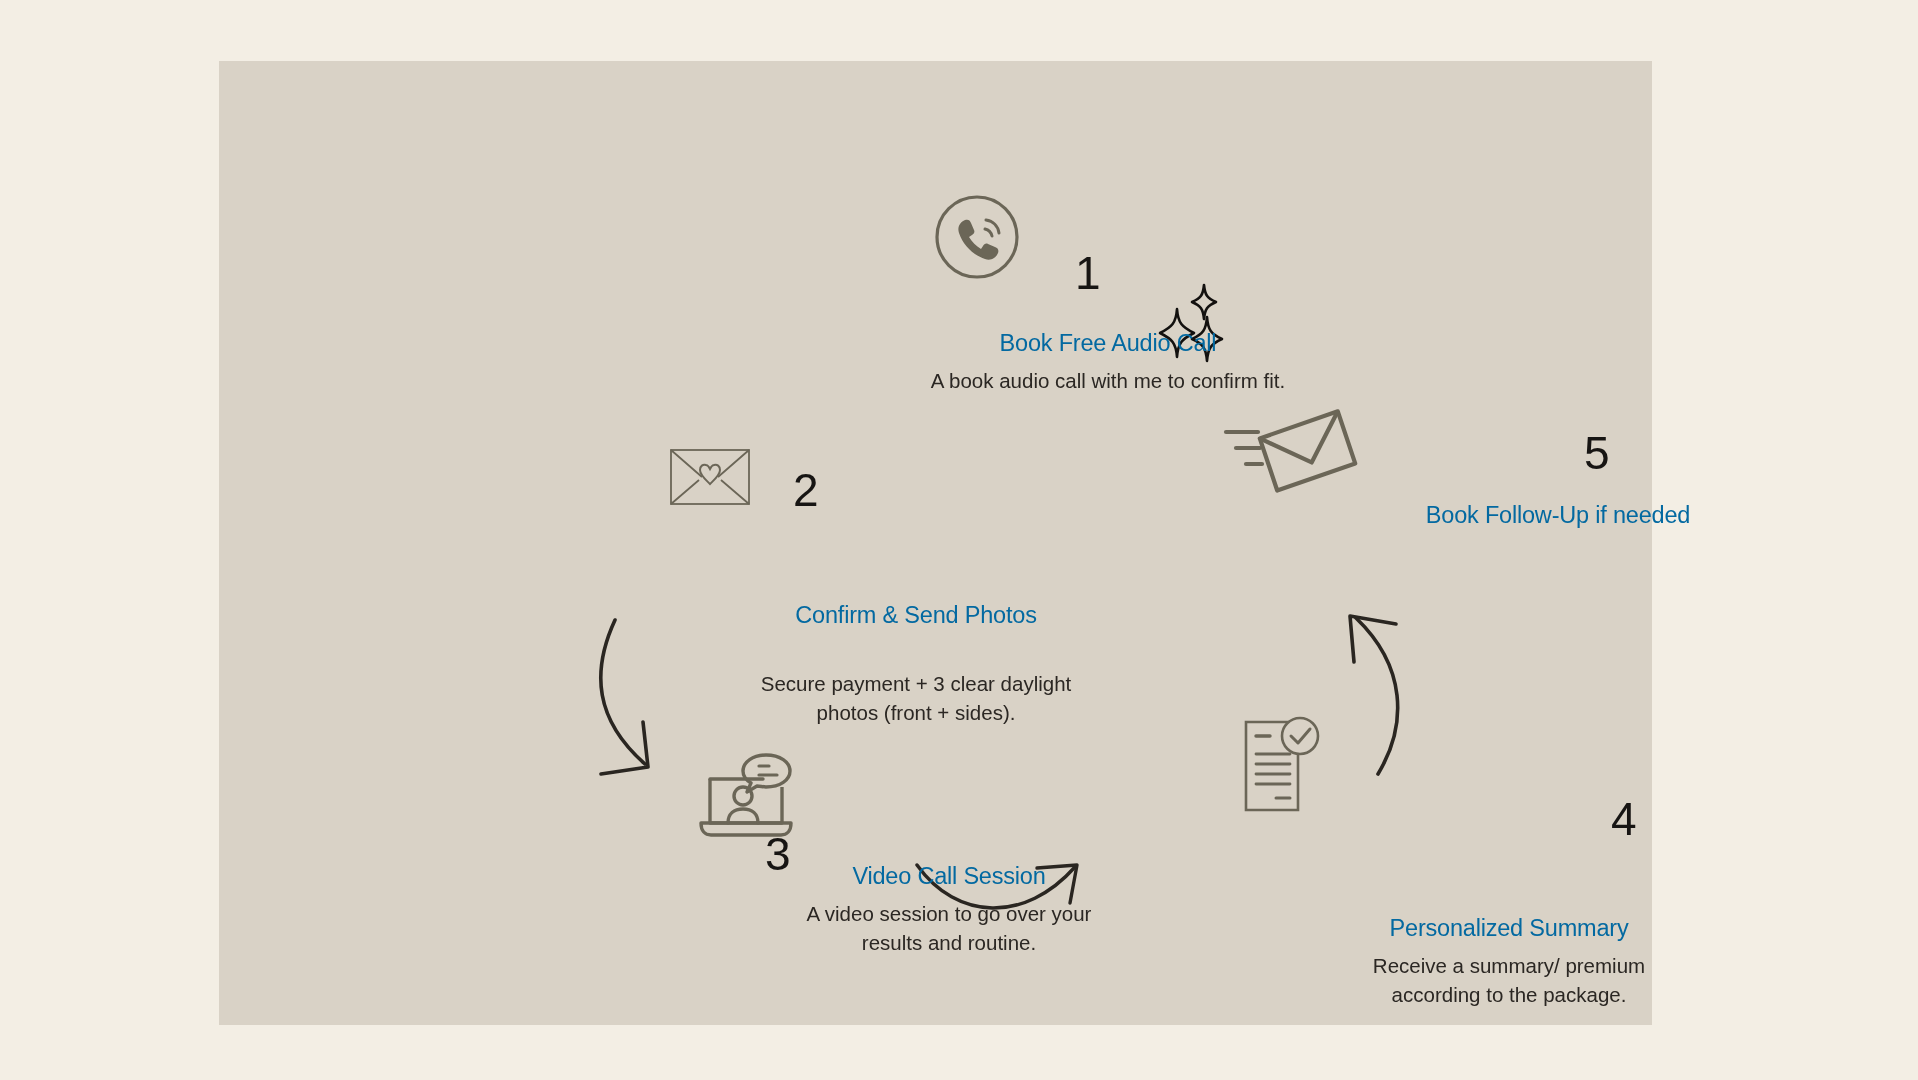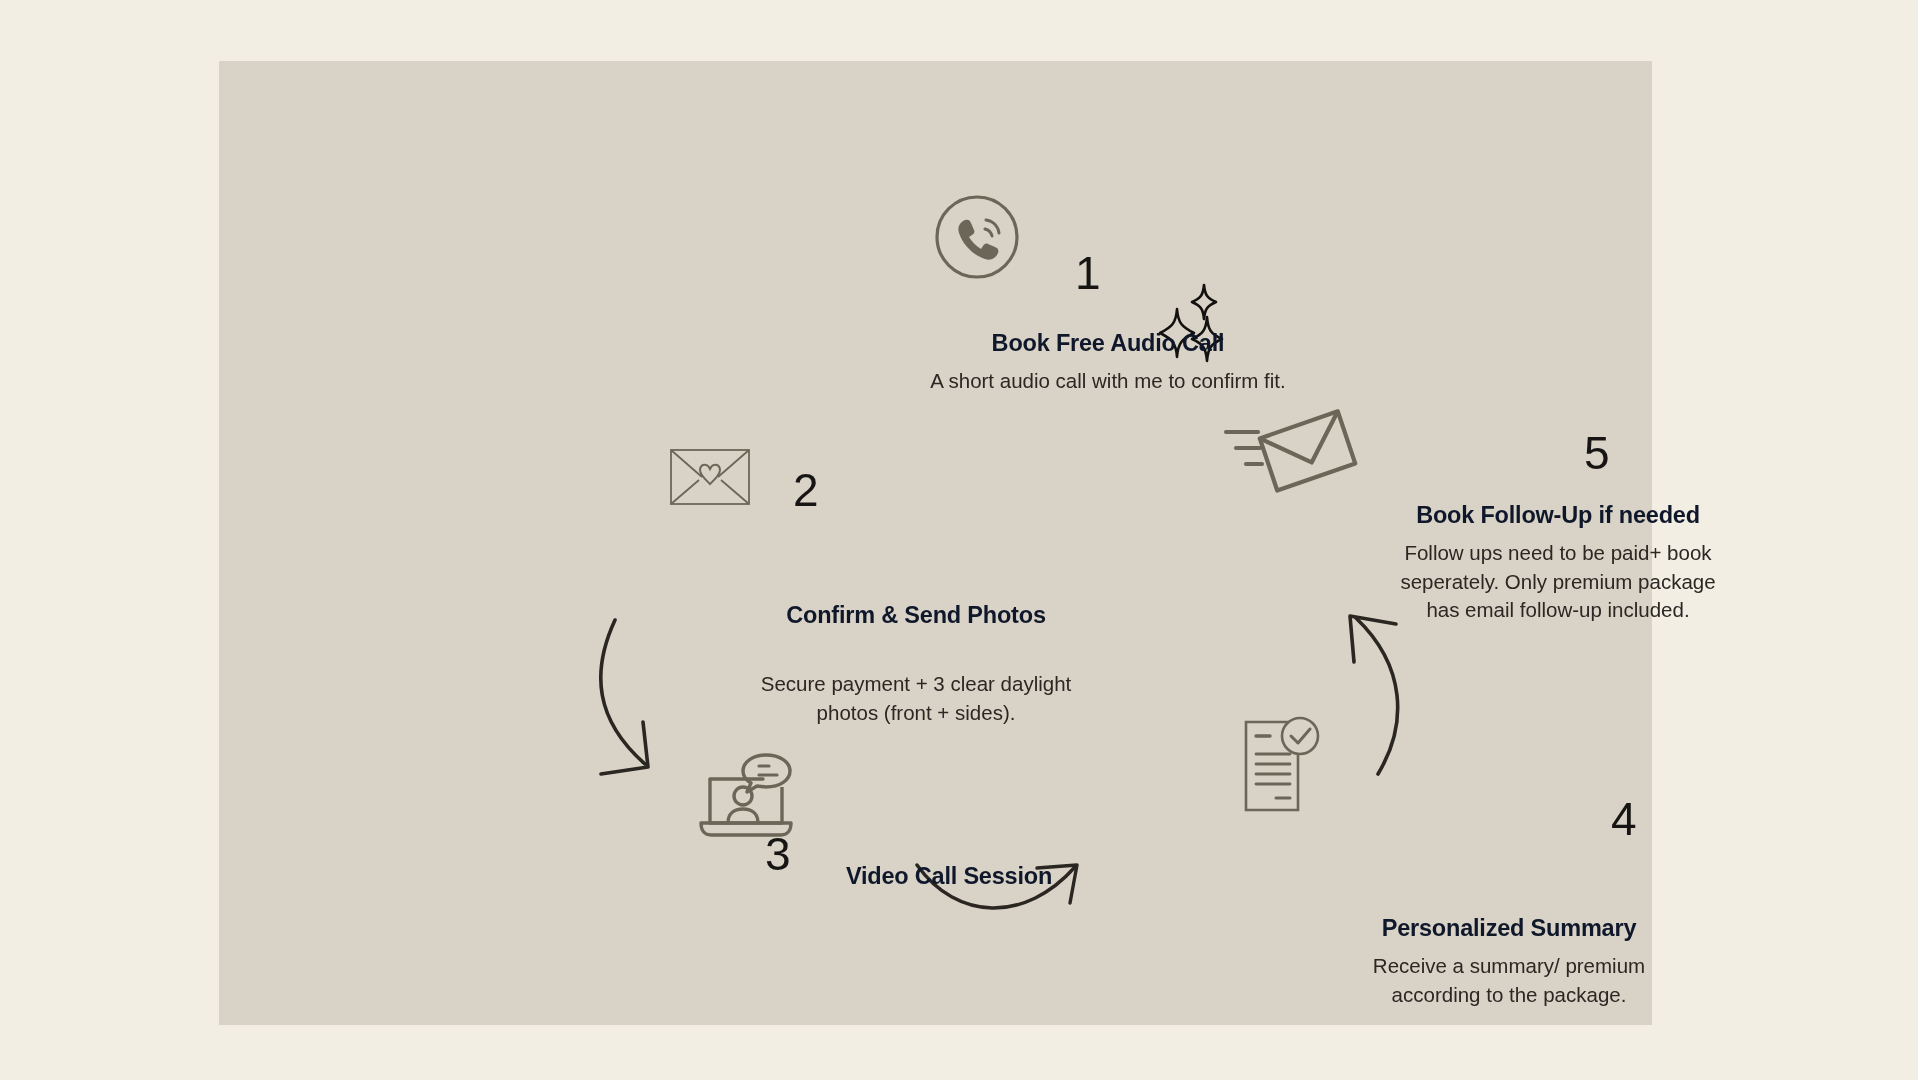--- a/index.html
+++ b/index.html
@@ -25,22 +25,22 @@
     background: #D9D2C6;
   }
 
   
   .step {
     position: absolute;
     text-align: center;
   }
   .step-title {
     font-size: 23.5px;
-    font-weight: bold;
-    color: #0f172a;
+    font-weight: normal;
+    color: #0369a1;
     letter-spacing: -0.2px;
     line-height: 1.25;
     white-space: nowrap;
   }
   .step-desc {
     font-size: 20.5px;
     font-weight: 400;
     color: #2B2723;
     line-height: 1.38;
     margin-top: 9px;
@@ -122,21 +122,21 @@
       <path d="M 43 38 C 38 40, 35 45, 37 51 C 41 63, 51 73, 63 77 C 69 79, 74 76, 76 71
                C 77 68, 76 66, 73 65 L 66 62 C 64 61, 62 62, 61 64 L 59 67
                C 54 64, 50 60, 47 55 L 50 53 C 52 52, 53 50, 52 48 L 49 41 C 48 38, 46 37, 43 38 Z" fill="#6B6657"></path>
       <path d="M 64 38 C 71 39, 76 44, 77 51" fill="none" stroke="#6B6657" stroke-width="3" stroke-linecap="round"></path>
       <path d="M 63 47 C 67 48, 69 50, 70 54" fill="none" stroke="#6B6657" stroke-width="3" stroke-linecap="round"></path>
     </svg>
   </div>
 
   <div class="step" id="step1">
     <div class="step-title">Book Free Audio Call</div>
-    <div class="step-desc" style="padding:0 22px;">A short audio call with me to  confirm fit.</div>
+    <div class="step-desc" style="padding:0 22px;">A book audio call with me to  confirm fit.</div>
   </div>
 
   <div class="step-num" id="num2">2</div>
 
   <div class="step-icon" style="position:absolute; left:448px; top:383px; width:86px; height:66px;">
     <svg width="86" height="66" viewBox="0 0 86 66">
       <rect x="4" y="6" width="78" height="54" fill="none" stroke="#6B6657" stroke-width="1.8"></rect>
       <path d="M 4 6 L 35 33 M 82 6 L 51 33 M 4 60 L 32 36 M 82 60 L 54 36" fill="none" stroke="#6B6657" stroke-width="1.8"></path>
       <path d="M 43 40 C 38 35, 33 31, 33 26 C 33 22, 36 20, 39 21 C 41 21, 42 23, 43 25
                C 44 23, 45 21, 47 21 C 50 20, 53 22, 53 26 C 53 31, 48 35, 43 40 Z" fill="none" stroke="#6B6657" stroke-width="2"></path>
@@ -158,20 +158,21 @@
       <circle cx="46" cy="45" r="9" fill="none" stroke="#6B6657" stroke-width="3.4"></circle>
       <path d="M 31 72 C 31 63, 37 58, 46 58 C 55 58, 61 63, 61 72" fill="none" stroke="#6B6657" stroke-width="3.4" stroke-linecap="round"></path>
       <path d="M 69 4 C 83 4, 93 11, 93 20 C 93 29, 83 36, 69 36
                C 66 36, 63 35, 60 35 L 50 41 L 54 32 C 49 29, 46 25, 46 20 C 46 11, 56 4, 69 4 Z" fill="none" stroke="#6B6657" stroke-width="3.4" stroke-linejoin="round"></path>
       <path d="M 62 15 L 72 15 M 62 24 L 80 24" fill="none" stroke="#6B6657" stroke-width="3.2" stroke-linecap="round"></path>
     </svg>
   </div>
 
   <div class="step" id="step3">
     <div class="step-title">Video Call Session</div>
+    <div class="step-desc" style="padding:0 14px;">A video session to go over your results and routine.</div>
   </div>
 
   <div class="step-num" id="num4">4</div>
 
   <div class="step-icon" style="position:absolute; left:1017px; top:653px; width:90px; height:105px;">
     <svg width="90" height="105" viewBox="0 0 90 105">
       <path d="M 10 8 L 62 8 L 62 96 L 10 96 Z" fill="none" stroke="#6B6657" stroke-width="2.6"></path>
       <path d="M 20 22 L 34 22" fill="none" stroke="#6B6657" stroke-width="3.4" stroke-linecap="round"></path>
       <path d="M 20 40 L 54 40 M 20 50 L 54 50 M 20 60 L 54 60 M 20 70 L 54 70" fill="none" stroke="#6B6657" stroke-width="2.8" stroke-linecap="round"></path>
       <path d="M 40 84 L 54 84" fill="none" stroke="#6B6657" stroke-width="3" stroke-linecap="round"></path>
@@ -192,16 +193,15 @@
       <path d="M 38 26 L 119 10 L 129 64 L 48 80 Z" transform="rotate(-8 83 45)" fill="none" stroke="#6B6657" stroke-width="4.2" stroke-linejoin="round"></path>
       <path d="M 38 26 L 86 57 L 119 10" transform="rotate(-8 83 45)" fill="none" stroke="#6B6657" stroke-width="4.2" stroke-linejoin="round"></path>
       <path d="M 2 26 L 34 26" fill="none" stroke="#6B6657" stroke-width="4.2" stroke-linecap="round"></path>
       <path d="M 12 42 L 36 42" fill="none" stroke="#6B6657" stroke-width="4.2" stroke-linecap="round"></path>
       <path d="M 22 58 L 38 58" fill="none" stroke="#6B6657" stroke-width="4.2" stroke-linecap="round"></path>
     </svg>
   </div>
 
   <div class="step" id="step5">
     <div class="step-title">Book Follow-Up if needed</div>
-    <div class="step-desc" style="padding:0 36px;">Follow ups need to be paid+ book seperately. Only premium package has email follow-up included.</div>
   </div>
 
 </div>
 
 </body></html>

